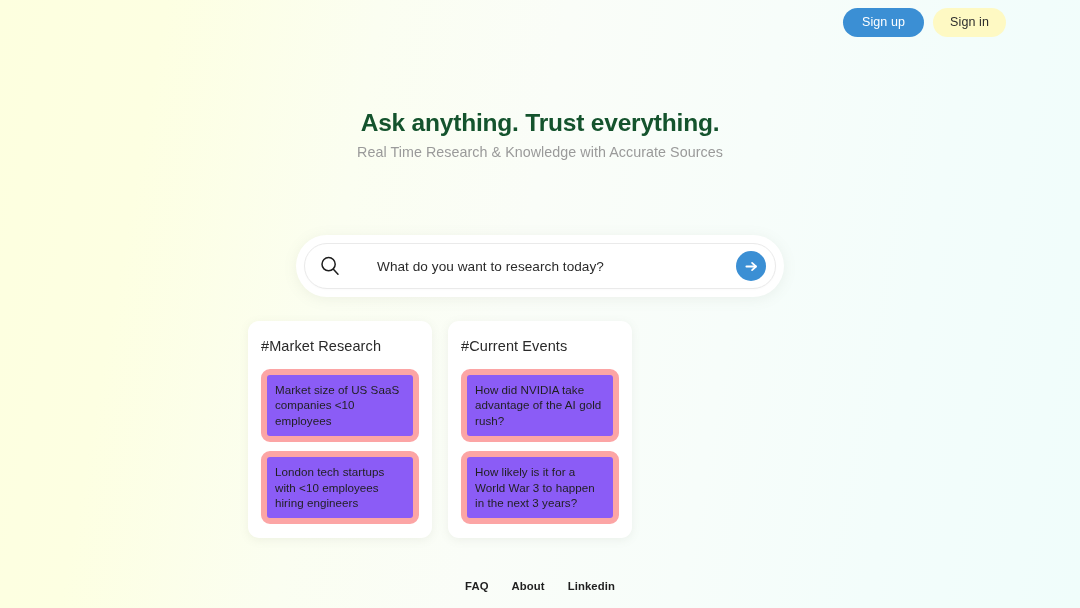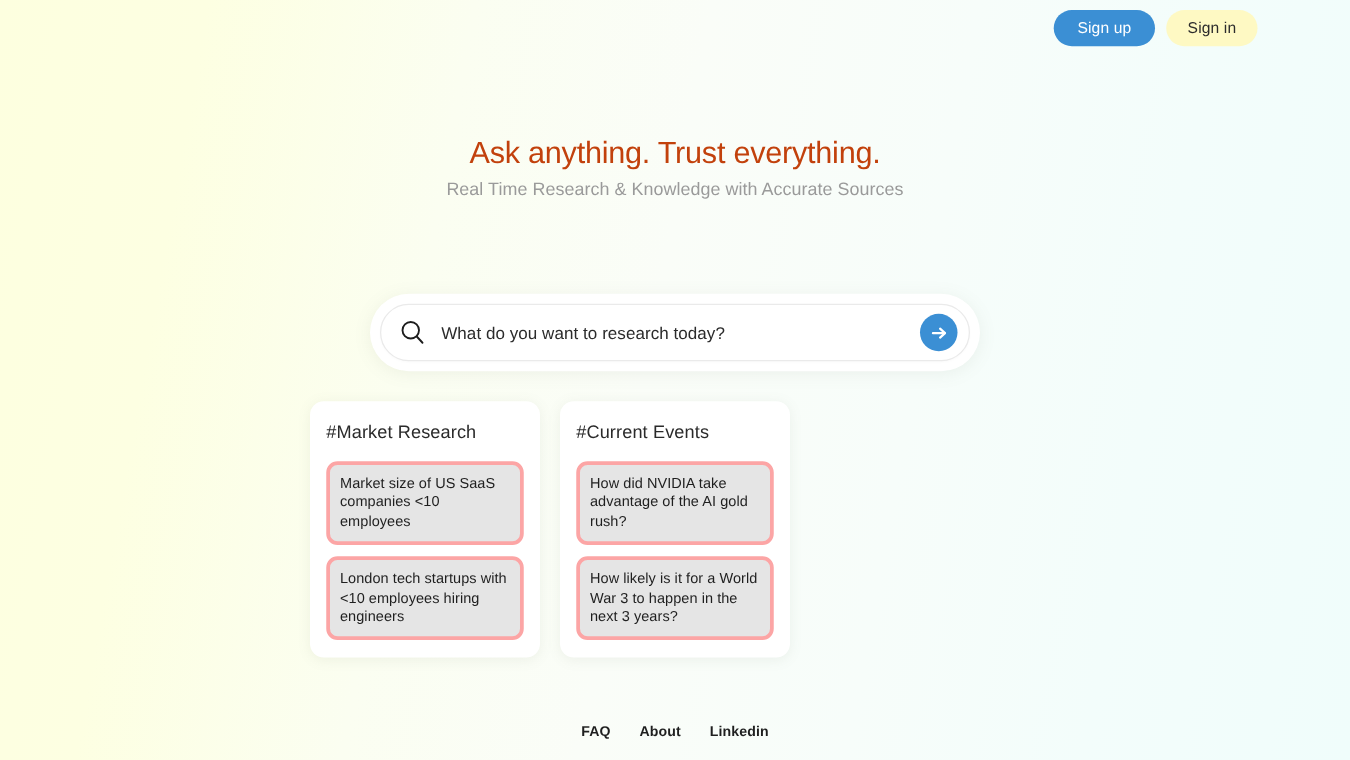--- a/index.html
+++ b/index.html
@@ -74,22 +74,22 @@
     font-family: "Liberation Sans", sans-serif;
     white-space: nowrap;
   }
   .logo .clee { color: #3e8ed0; }
   .logo .ai   { color: #1a1a1a; }
 
   .headline {
     margin-top: 22px;
     font-size: 24.5px;
     line-height: 30px;
-    font-weight: normal;
-    color: #c2410c;
+    font-weight: bold;
+    color: #14532d;
     letter-spacing: -.2px;
   }
   .subhead {
     margin-top: 5px;
     font-size: 14.3px;
     line-height: 19px;
     color: #9a9a9a;
     font-weight: 400;
     letter-spacing: .05px;
   }
@@ -110,20 +110,21 @@
     top: 8px; left: 8px;
     width: 472px;
     height: 46px;
     background: #ffffff;
     border: 1px solid #eaeaea;
     border-radius: 26px;
     display: flex;
     align-items: center;
     padding: 0 9px 0 14px;
     box-shadow: 0 1px 2px rgba(0,0,0,0.02);
+    gap: 24px;
   }
   .search-icon {
     width: 22px; height: 22px;
     flex: 0 0 22px;
     margin-right: 12px;
     color: #1d1d1d;
   }
   .search-input {
     flex: 1 1 auto;
     border: none;
@@ -171,27 +172,27 @@
   }
   .card-title {
     font-size: 14.5px;
     line-height: 18px;
     color: #2a2a2a;
     letter-spacing: .1px;
     margin-bottom: 14px;
     font-weight: 400;
   }
   .pill {
-    border: 3px solid #fca5a5;
+    border: 6px solid #fca5a5;
     border-radius: 9px;
     padding: 7px 8px 8px 8px;
     font-size: 11.6px;
     line-height: 15.4px;
     color: #1f1f1f;
-    background: #e5e5e5;
+    background: #8b5cf6;
     margin-bottom: 9px;
     cursor: pointer;
     letter-spacing: .05px;
   }
   .pill:last-child { margin-bottom: 0; }
 
   
   .footer {
     position: absolute;
     left: 0; right: 0;

